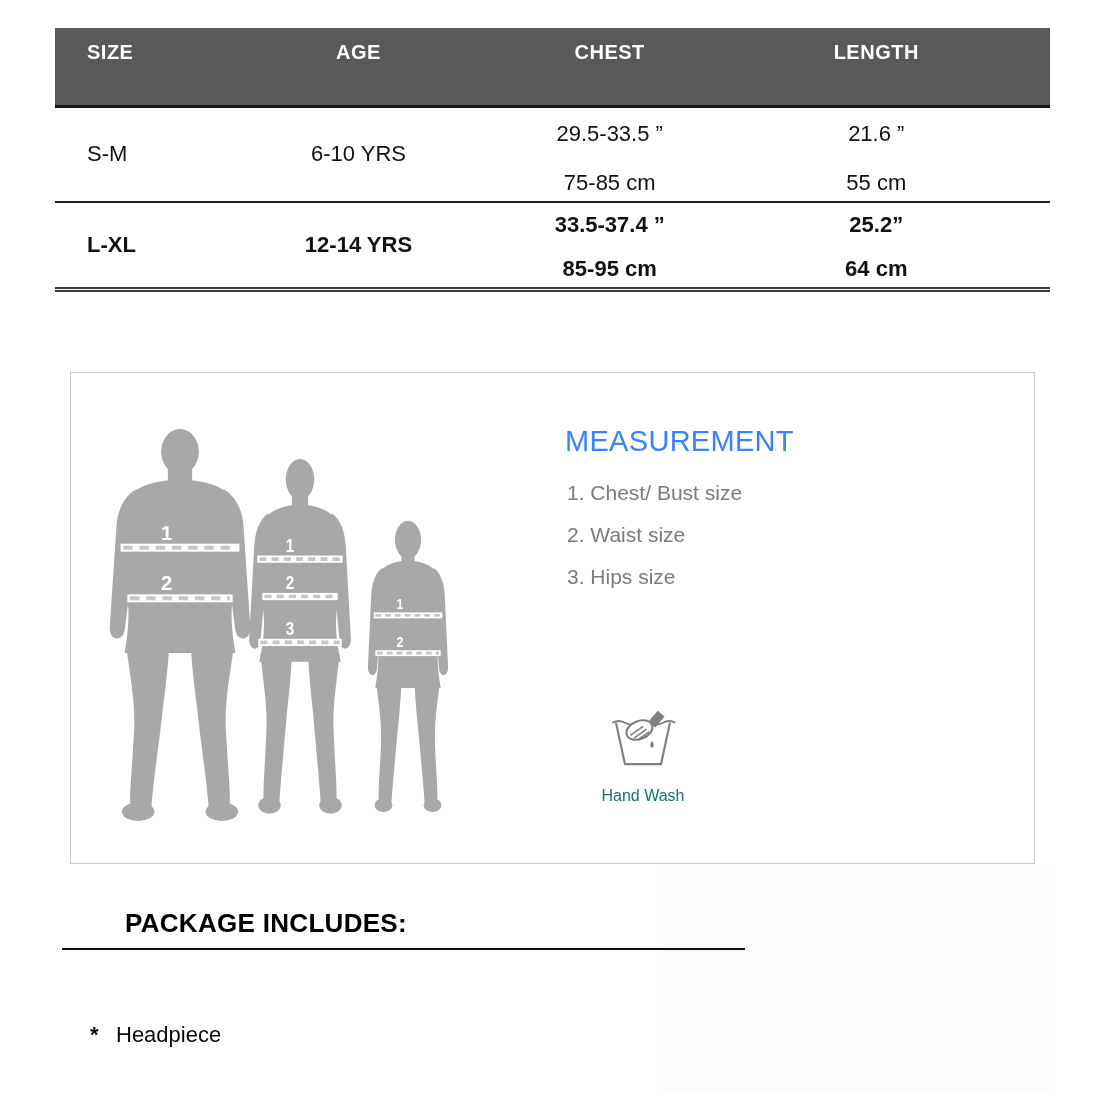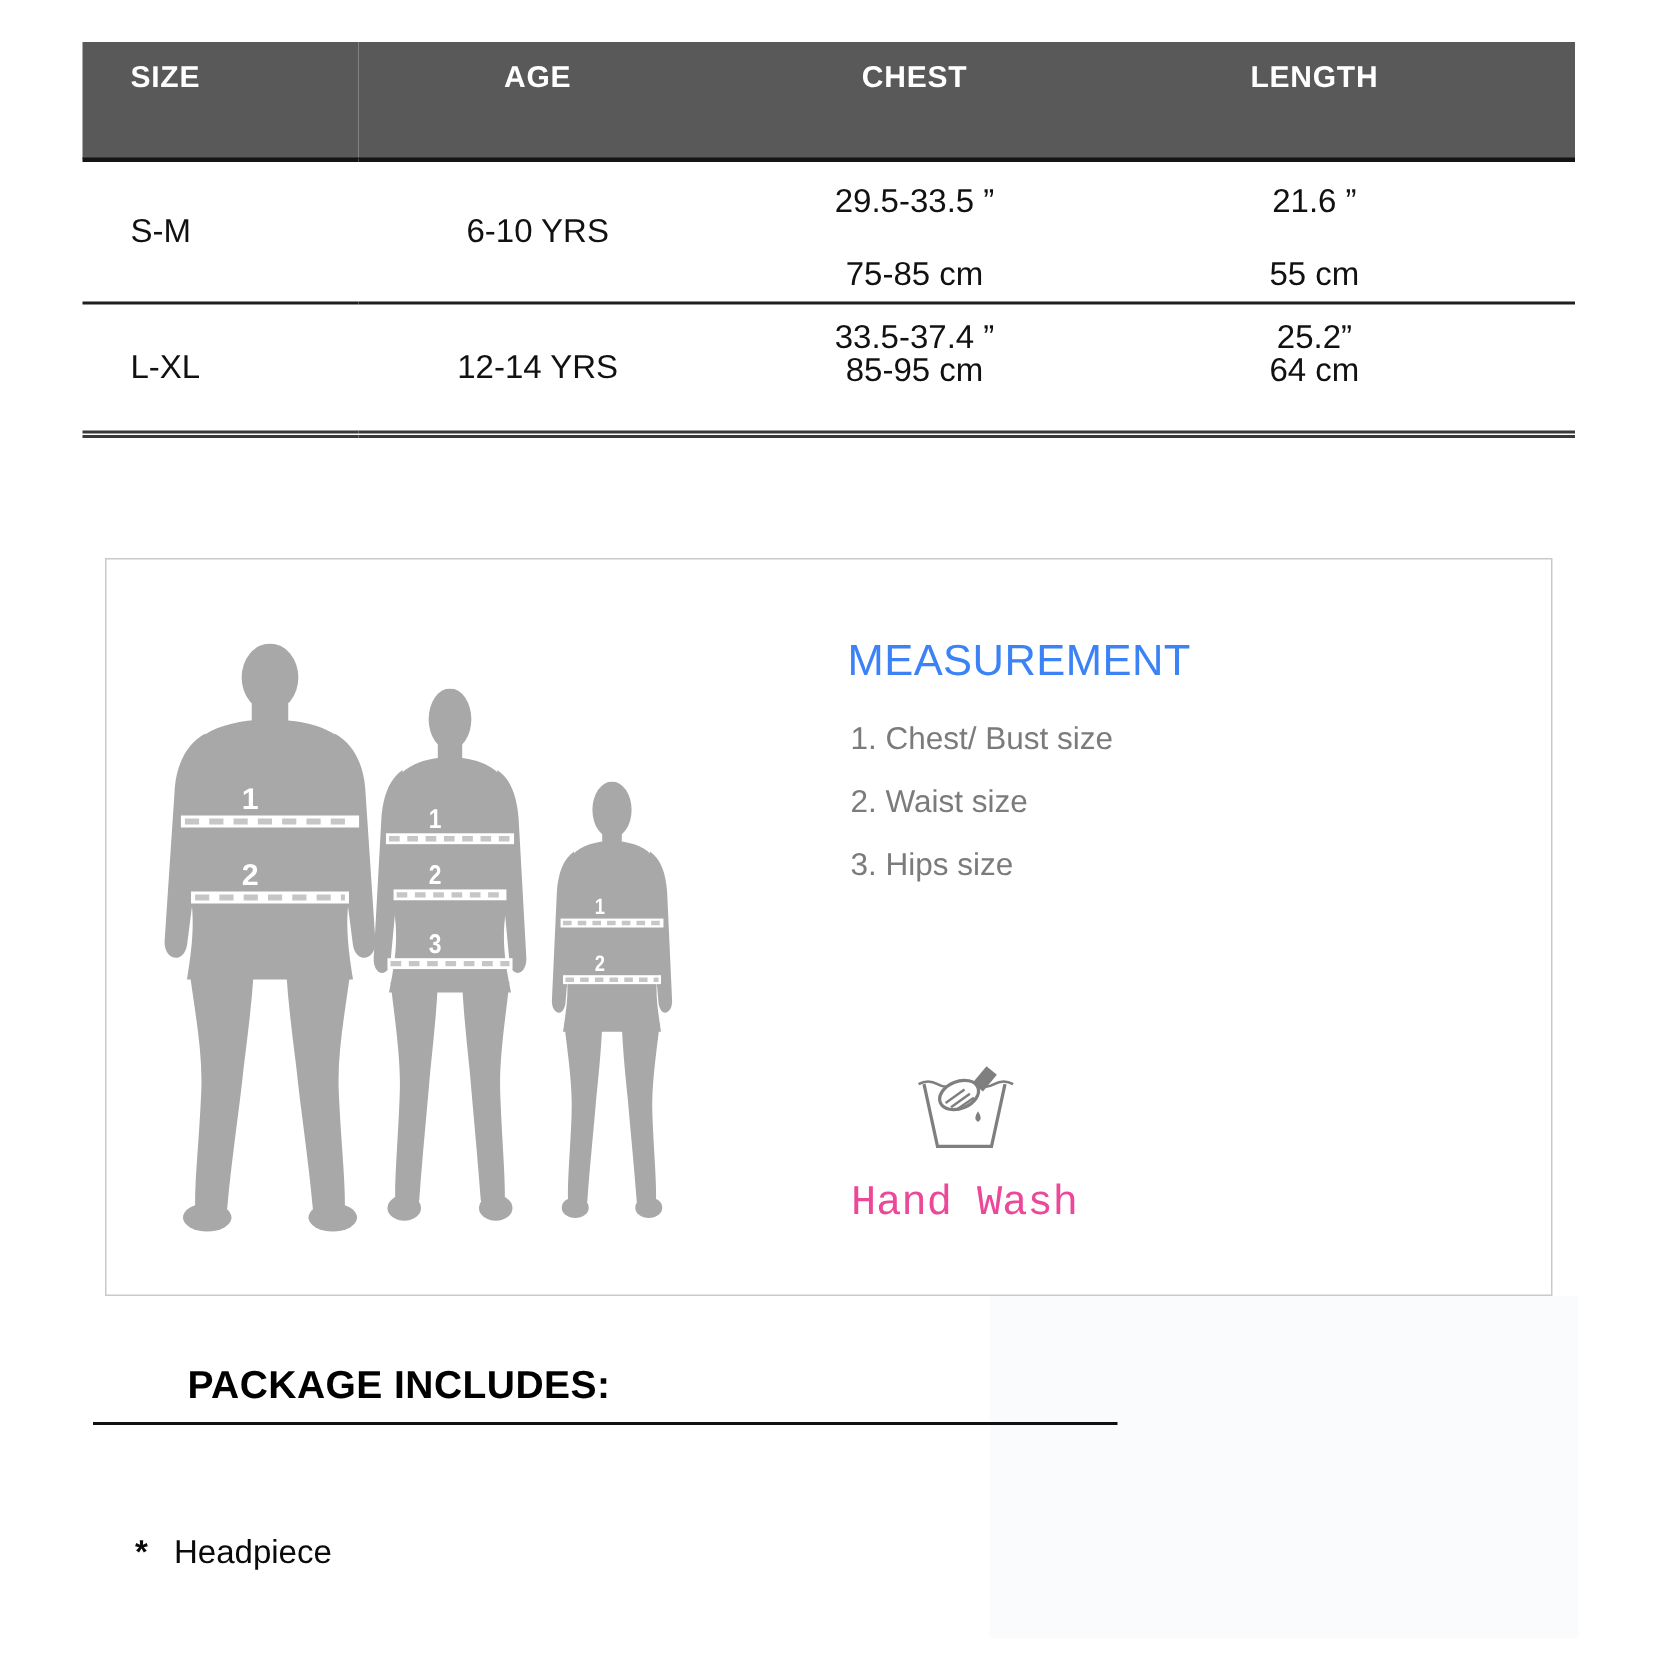--- a/index.html
+++ b/index.html
@@ -19,27 +19,27 @@
   }
   .size-table th.c-size{text-align:left;padding-left:32px;}
   .size-table th.c-len{padding-right:40px;}
   .size-table td{
     font-size:22px;color:#111111;text-align:center;vertical-align:middle;
     box-sizing:border-box;
   }
   .size-table td.c-size{text-align:left;padding-left:32px;}
   .size-table td.c-len{padding-right:40px;}
   .size-table tbody tr.row1{height:96px;border-bottom:2px solid #1f1f1f;}
-  .size-table tbody tr.row2{height:87px;border-bottom:5px double #3a3a3a;}
+  .size-table tbody tr.row2{height:87px;border-bottom:5px double #3a3a3a;font-weight:bold;}
   .dual{display:flex;flex-direction:column;justify-content:flex-start;height:100%;}
   .row1 .dual{padding-top:14px;}
   .row2 .dual{padding-top:10px;}
   .dual .u{height:22px;line-height:22px;}
   .row1 .dual .l{margin-top:27px;height:22px;line-height:22px;}
-  .row2 .dual .l{height:22px;line-height:22px;}
+  .row2 .dual .l{margin-top:22px;height:22px;line-height:22px;}
   td.c-chest,td.c-len{vertical-align:top;}
 
   
   .faint-rect{position:absolute;left:660px;top:864px;width:392px;height:228px;background:#fafbfd;}
 
   
   .measure-box{
     position:absolute;left:70px;top:372px;width:965px;height:492px;
     border:1px solid #c9c9c9;background:#ffffff;box-sizing:border-box;
   }
@@ -56,21 +56,21 @@
   .m-item{position:absolute;left:496px;font-size:21px;color:#7b7b7b;}
   .m-item.i1{top:108px;}
   .m-item.i2{top:150px;}
   .m-item.i3{top:192px;}
   .w-title{
     position:absolute;left:494px;top:272px;font-size:29px;font-weight:bold;
     color:#606060;letter-spacing:.3px;
   }
   .wash-item{position:absolute;top:330px;text-align:center;}
   .wash-item .wicon{display:block;margin:0 auto;}
-  .wash-item .wlabel{display:block;margin-top:12px;font-size:28px;color:#ec4899;font-family:Liberation Mono, monospace;}
+  .wash-item .wlabel{display:block;margin-top:12px;font-size:16px;color:#0f766e;}
   .wash-1{left:492px;width:160px;}
   .wash-2{left:688px;width:180px;}
 
   
   .pkg-title{
     position:absolute;left:90px;top:908px;font-size:26px;font-weight:bold;
     color:#000000;letter-spacing:.3px;margin-left:35px;
   }
   .pkg-rule{position:absolute;left:62px;top:948px;width:683px;height:2px;background:#111111;}
   .pkg-item{position:absolute;left:90px;font-size:22px;color:#0a0a0a;}

